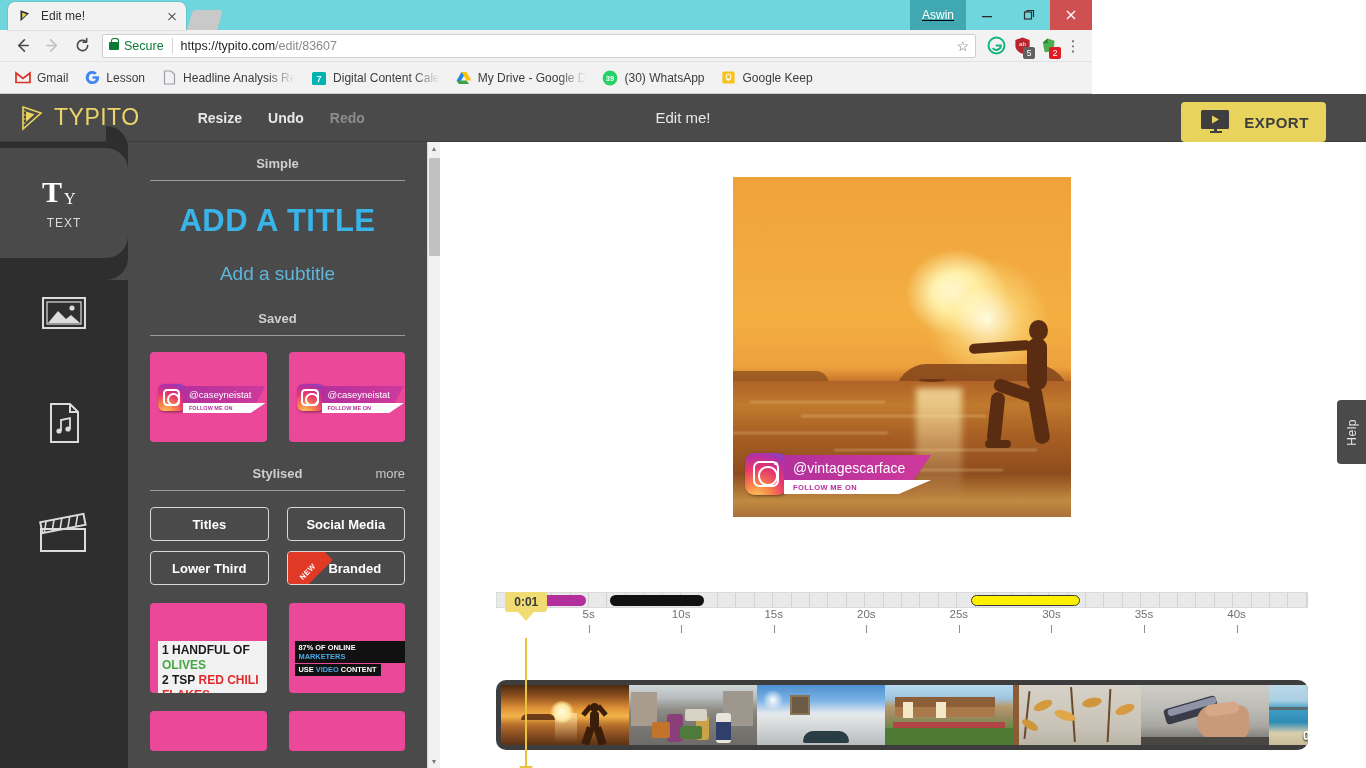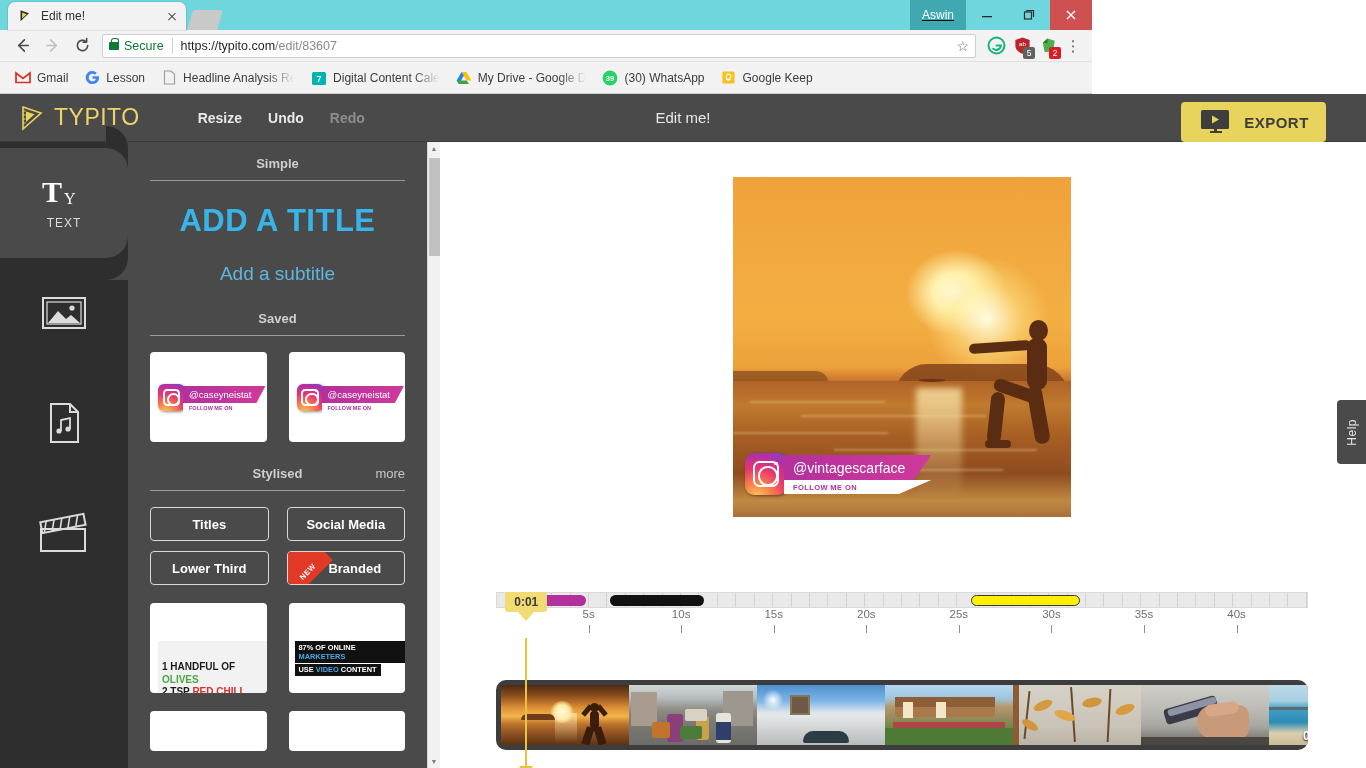--- a/index.html
+++ b/index.html
@@ -138,21 +138,21 @@
   .panel-inner { position: absolute; inset: 0 13px 0 0; padding: 0 22px; }
   .sect-head { display: flex; align-items: baseline; justify-content: center;
                position: relative; padding-top: 14px; }
   .sect-title { color: #cfcfcf; font-size: 13px; font-weight: bold; }
   .sect-more { position: absolute; right: 0; color: #c7c7c7; font-size: 13px; cursor: pointer; }
   .rule { height: 1px; background: #9a9a9a; margin-top: 9px; }
   .add-title { text-align: center; color: #39b4e8; font-size: 31px; font-weight: bold;
                letter-spacing: .5px; margin-top: 22px; cursor: pointer; }
   .add-sub { text-align: center; color: #5eb6dc; font-size: 19px; margin-top: 24px; cursor: pointer; }
   .card-grid { display: flex; gap: 22px; margin-top: 16px; }
-  .card { width: 120px; height: 90px; background: #ffffff; border-radius: 4px;
+  .card { width: 120px; height: 90px; background: #ec4899; border-radius: 4px;
           position: relative; cursor: pointer; overflow: hidden; }
   .btn-grid { display: grid; grid-template-columns: 1fr 1fr; gap: 10px 18px; margin-top: 16px; }
   .sbtn { height: 34px; border: 1px solid #d8d8d8; border-radius: 4px; color: #fff;
           font-size: 13px; font-weight: bold; display: flex; align-items: center;
           justify-content: center; cursor: pointer; position: relative; overflow: hidden; }
   .newflag { position: absolute; left: -18px; top: -18px; width: 52px; height: 52px;
              background: #e03a26; transform: rotate(-45deg); }
   .newflag span { position: absolute; left: 0; right: 0; bottom: 5px; text-align: center;
                   color: #fff; font-size: 7.5px; font-weight: bold; letter-spacing: .5px; }
 
@@ -541,21 +541,21 @@
           <div class="sbtn">
             <span class="newflag">
                 <span>NEW</span>
               </span>
             <span style="margin-left:18px">Branded</span>
           </div>
         </div>
 
         <div class="card-grid" style="margin-top:18px">
           <div class="card">
-            <div class="pv-box" style="left:8px;top:38px;background:#f2f2f2;padding:20px 4px;font-size:10px">
+            <div class="pv-box" style="left:8px;top:38px;background:#f2f2f2;padding:2px 4px;font-size:12px">
               <div>
                 <span style="color:#1a1a1a">1 HANDFUL OF </span><span style="color:#46a845">OLIVES</span>
               </div>
               <div>
                 <span style="color:#1a1a1a">2 TSP </span><span style="color:#e02b2b">RED CHILI FLAKES</span>
               </div>
             </div>
           </div>
           <div class="card">
             <div class="pv-box" style="left:6px;top:38px;font-size:7.4px">

